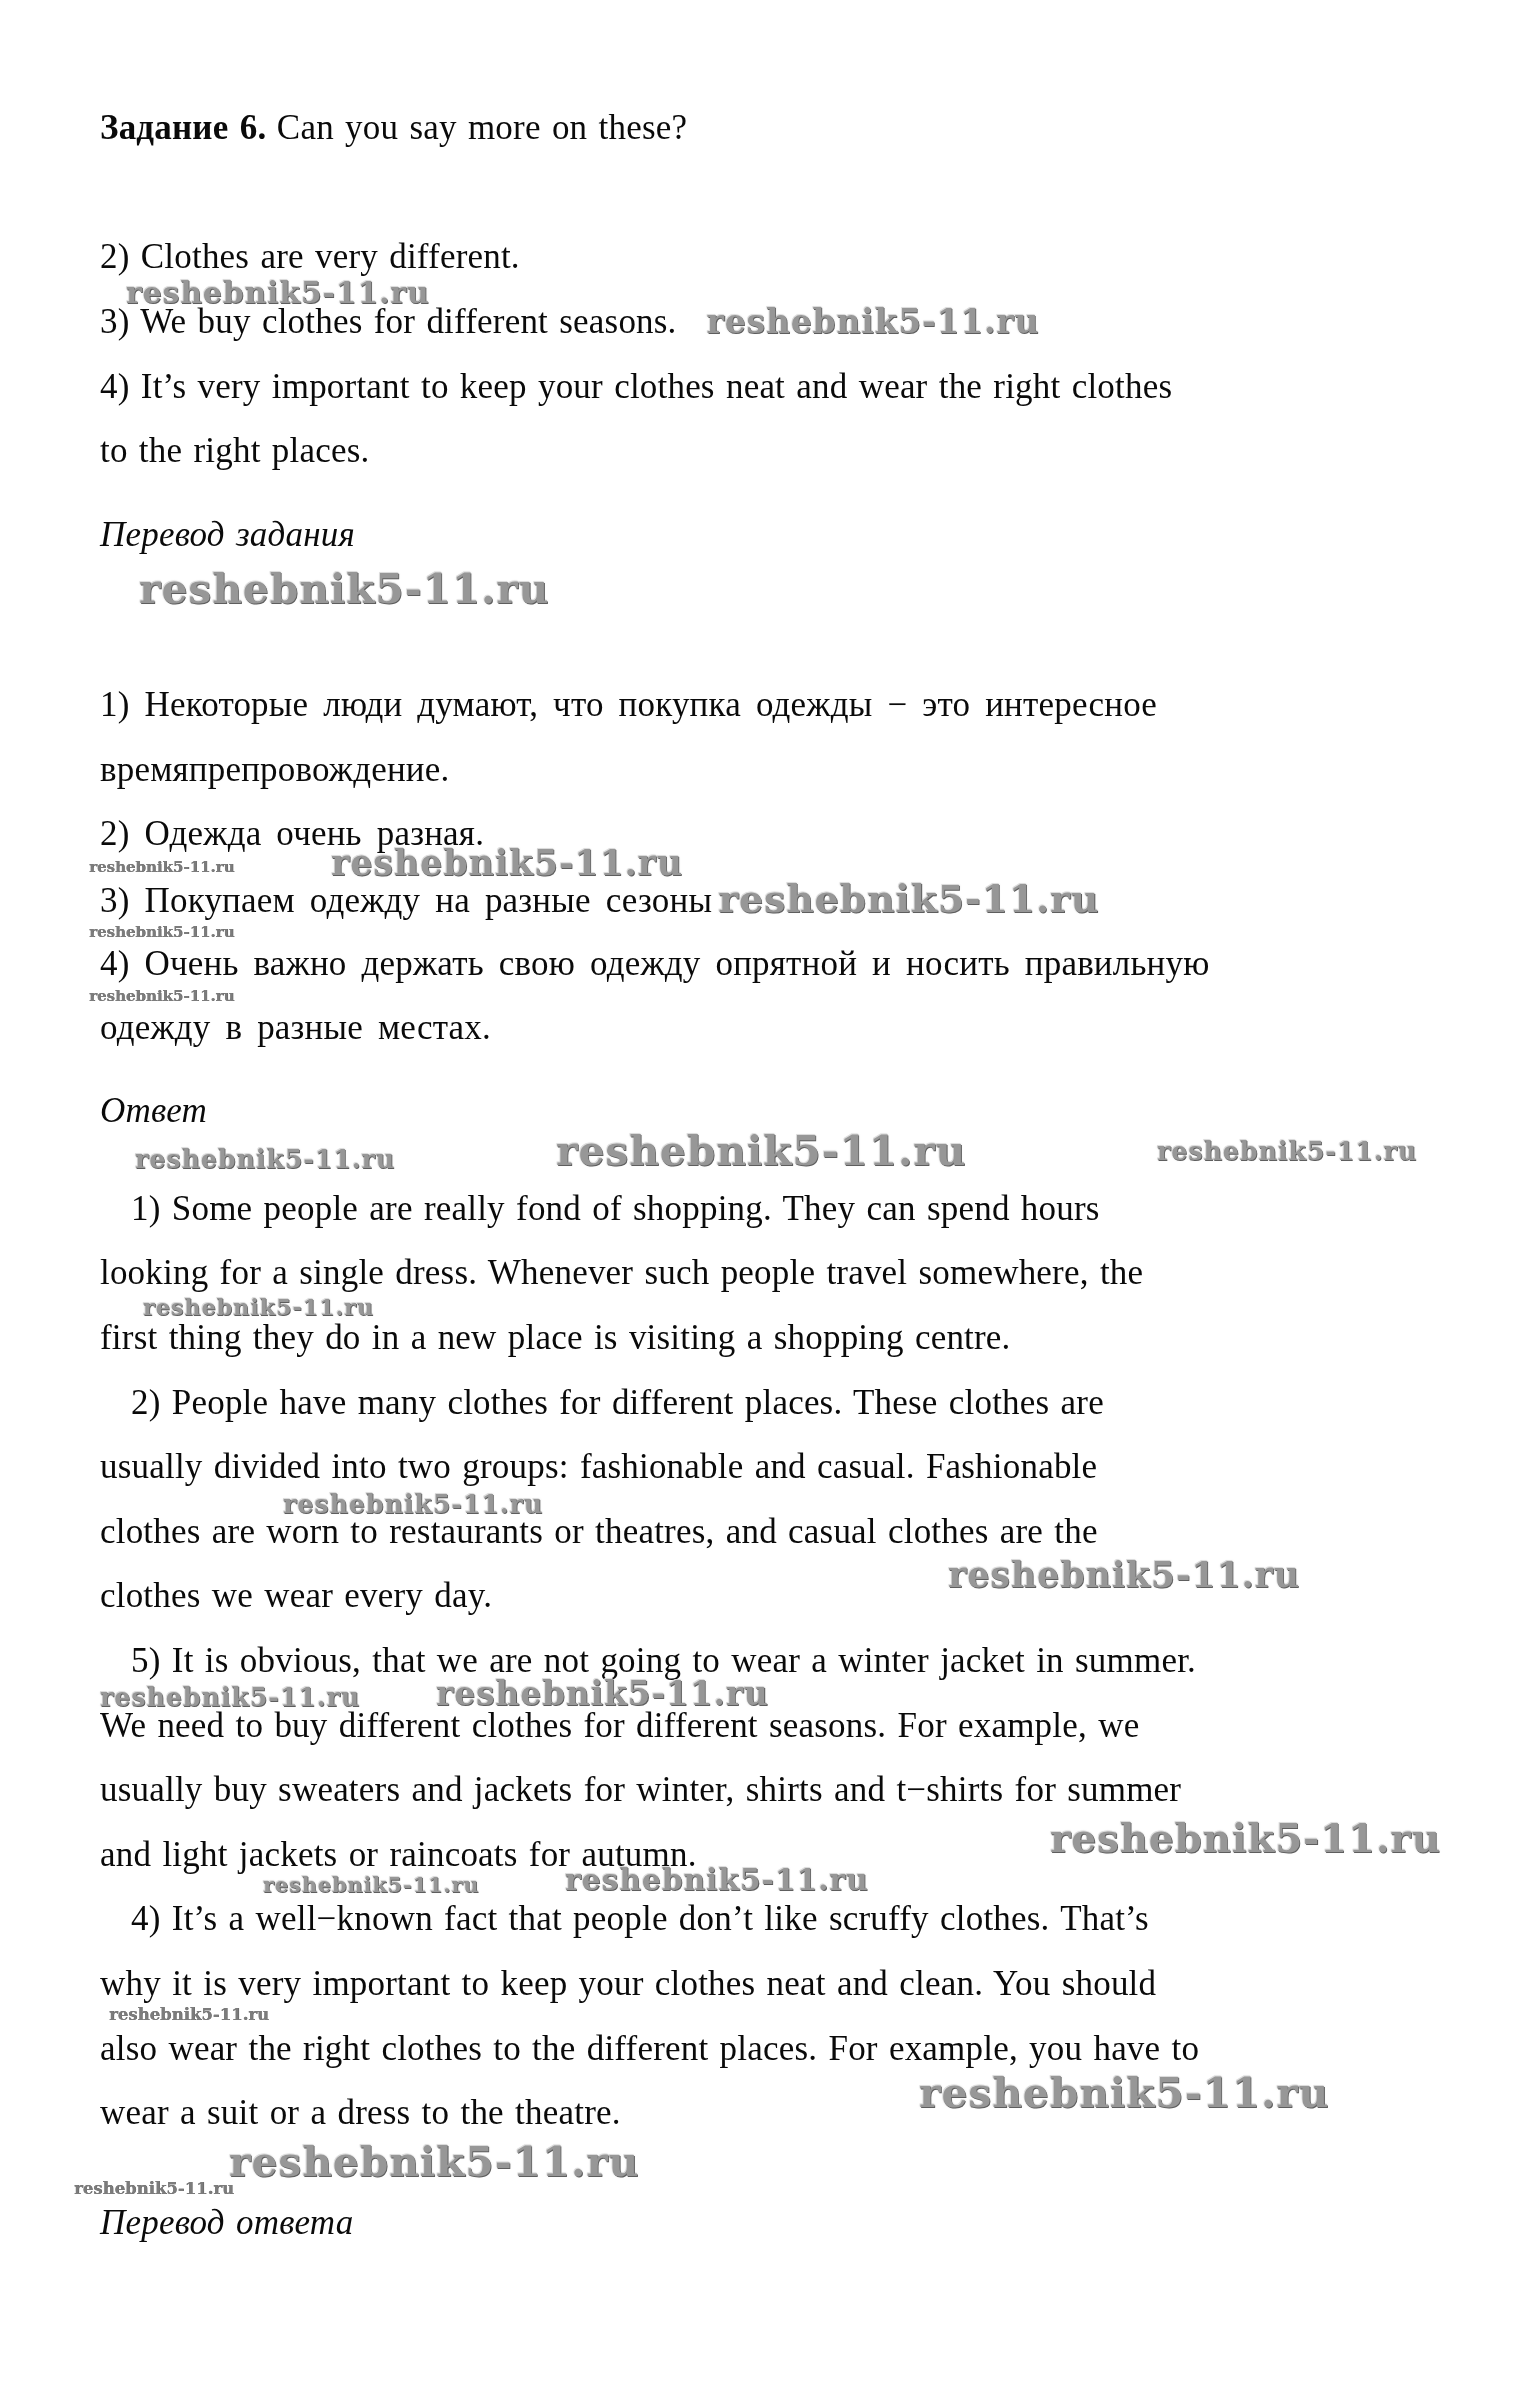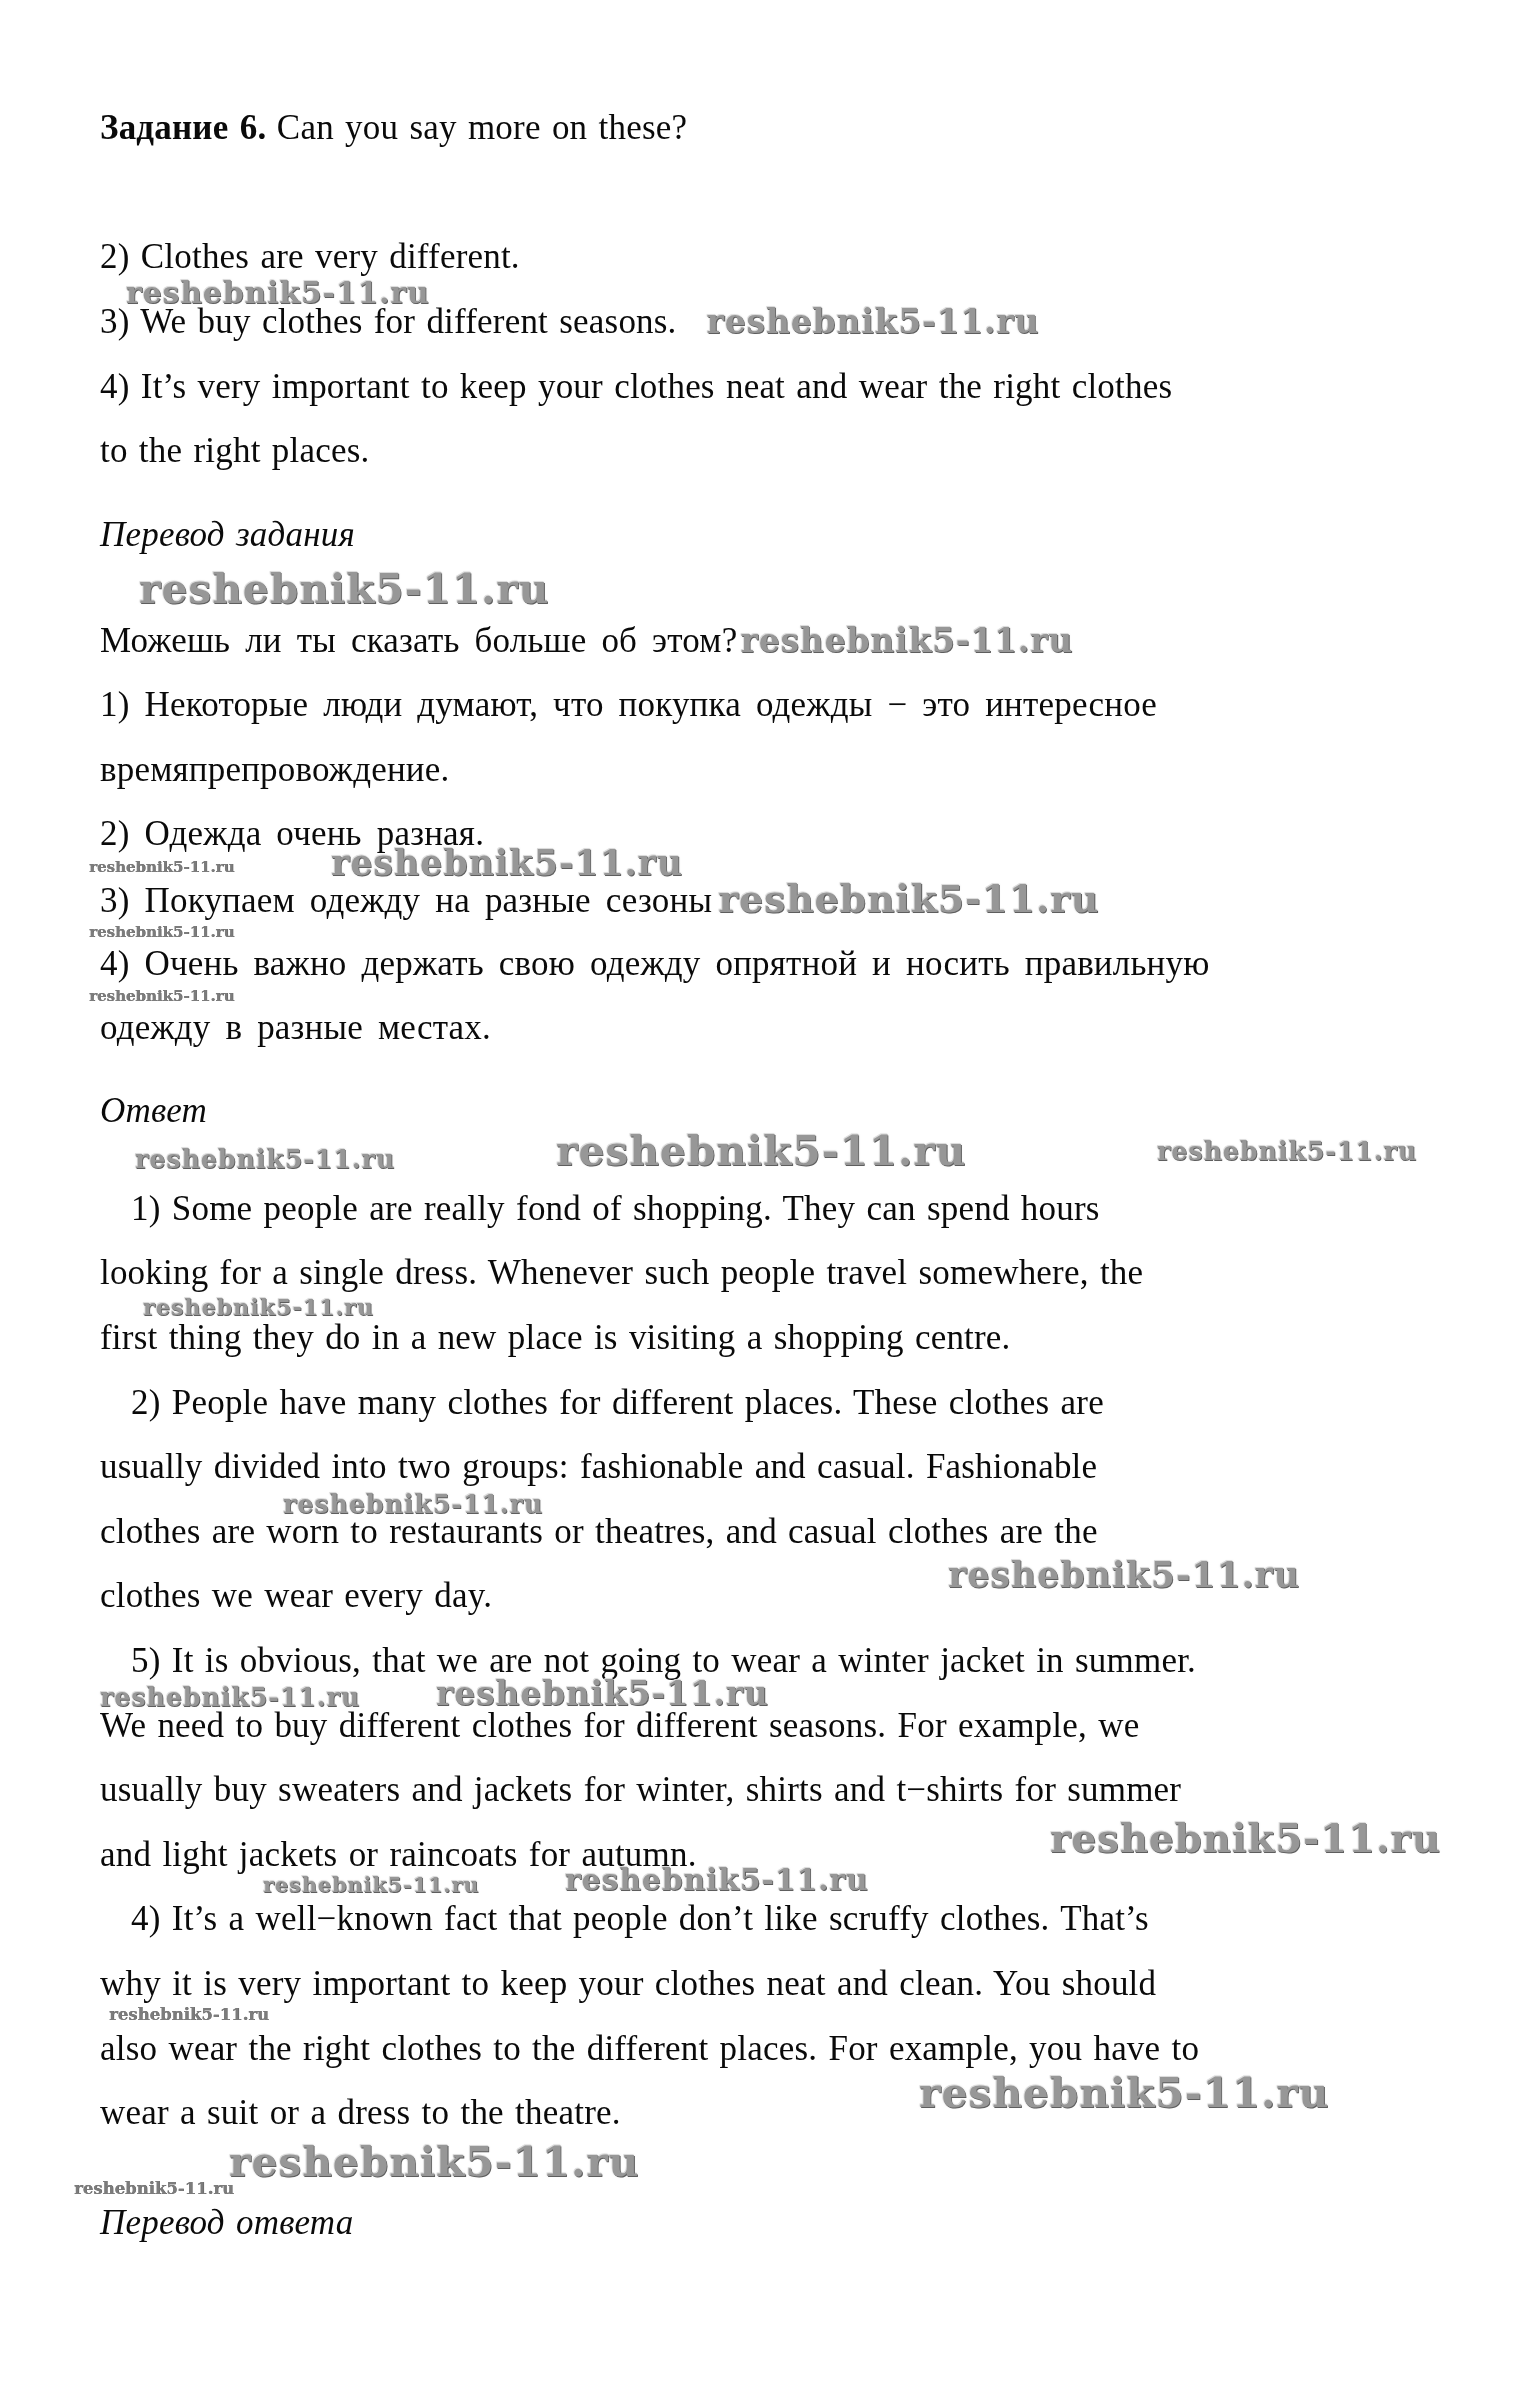--- a/index.html
+++ b/index.html
@@ -52,21 +52,20 @@
 
   <div class="ln" style="left:100px; top:299px;"><span>3) We buy clothes for different seasons.</span><span class="wm wm-m" style="margin-left:30px;">reshebnik5-11.ru</span></div>
 
   <div class="ln" style="left:100px; top:364px;">4) It’s very important to keep your clothes neat and wear the right clothes</div>
   <div class="ln" style="left:100px; top:428px;">to the right places.</div>
 
   <div class="ln it" style="left:100px; top:512px;">Перевод задания</div>
 
   <div class="wm wm-abs wm-l" style="left:139px; top:565px;">reshebnik5-11.ru</div>
 
-  <div class="ln ru" style="left:100px; top:618px;"><span>Можешь ли ты сказать больше об этом?</span><span class="wm wm-m" style="margin-left:3px;">reshebnik5-11.ru</span></div>
 
   <div class="ln ru" style="left:100px; top:682px;">1) Некоторые люди думают, что покупка одежды − это интересное</div>
   <div class="ln ru" style="left:100px; top:747px;">времяпрепровождение.</div>
   <div class="ln ru" style="left:100px; top:811px;">2) Одежда очень разная.</div>
 
   <div class="wm wm-abs wm-xs" style="left:89px; top:858px;">reshebnik5-11.ru</div>
   <div class="wm wm-abs wm-m" style="left:331px; top:842px; font-size:35px;">reshebnik5-11.ru</div>
 
   <div class="ln ru" style="left:100px; top:876px;"><span>3) Покупаем одежду на разные сезоны</span><span class="wm wm-l" style="margin-left:6px; font-size:38px;">reshebnik5-11.ru</span></div>
 

